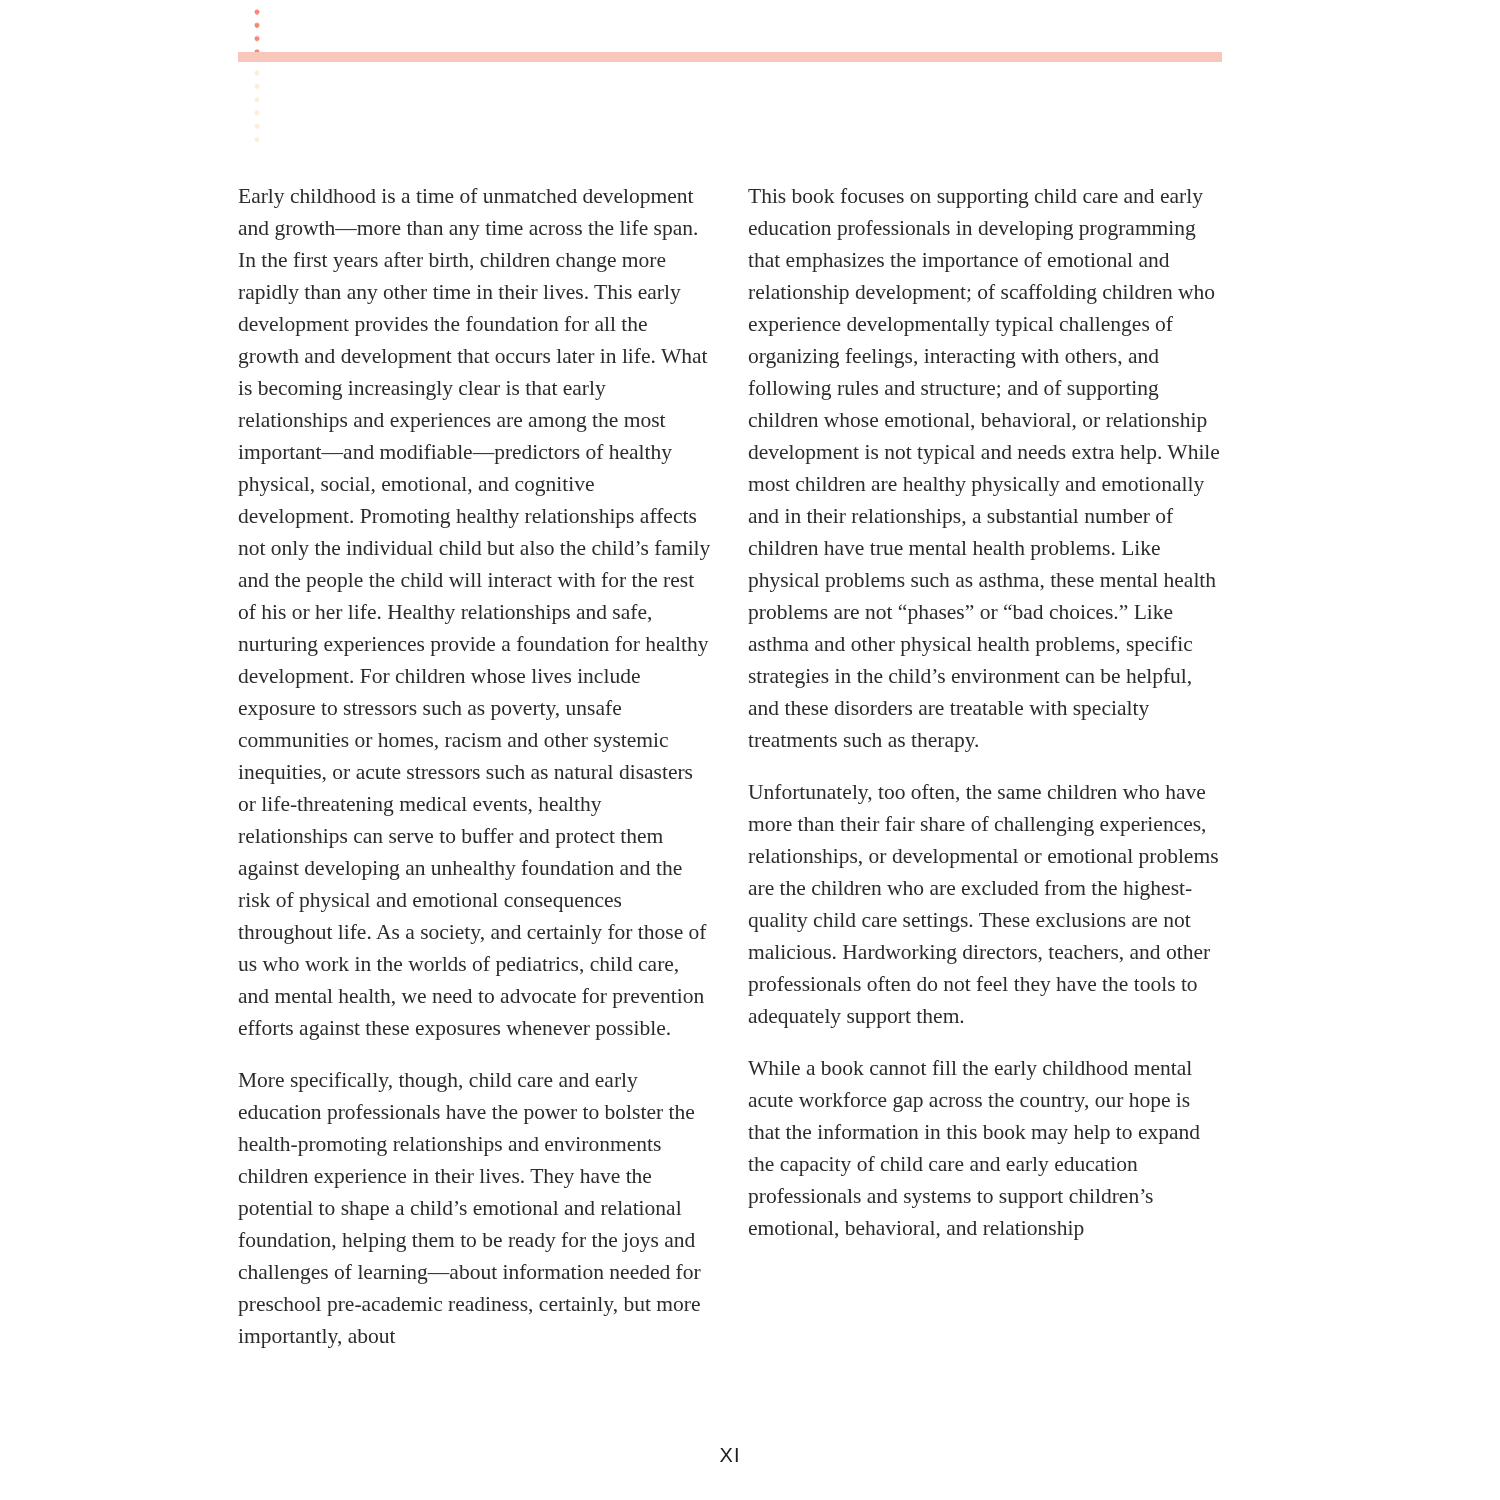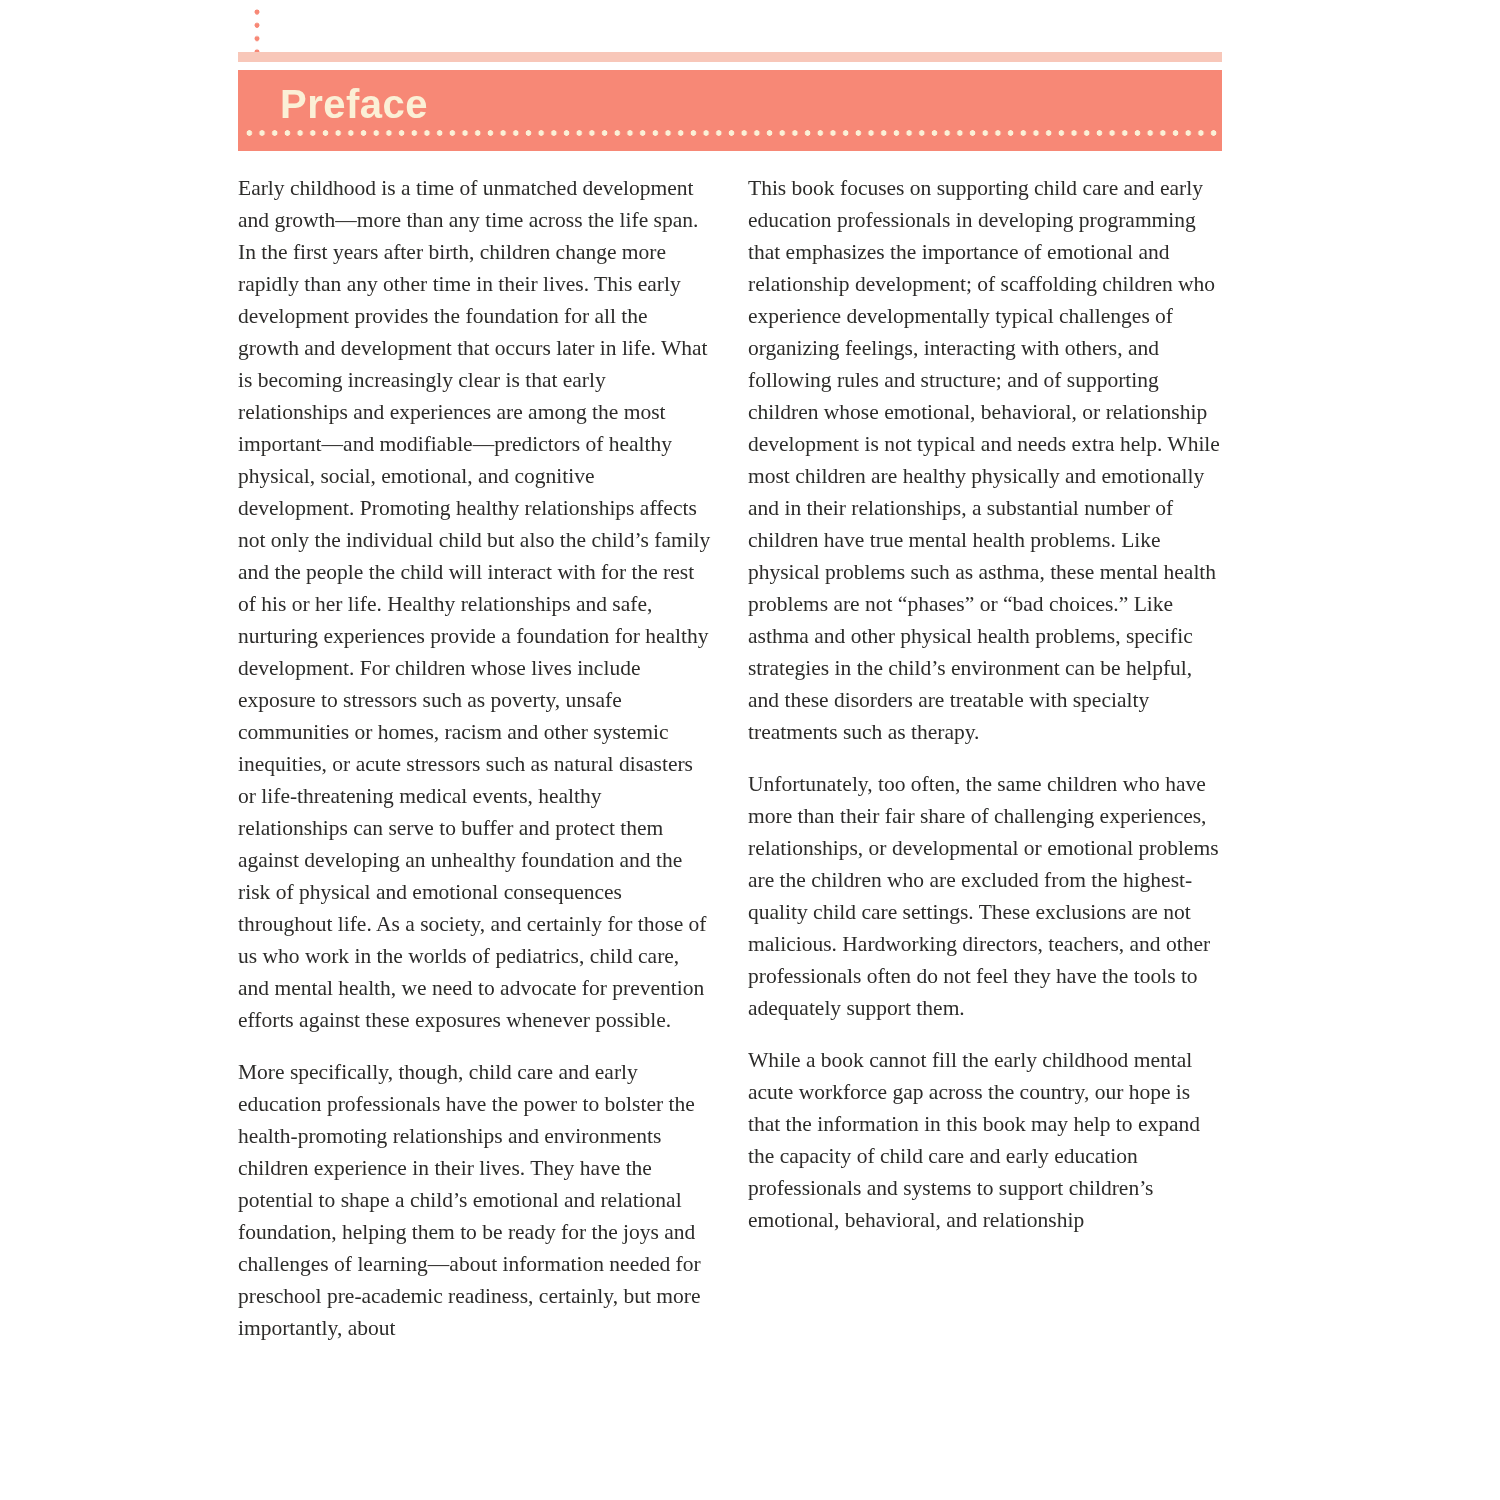--- a/index.html
+++ b/index.html
@@ -77,21 +77,21 @@
   .vdots-banner {
     top: 70px;
     height: 76px;
     background-image: radial-gradient(circle at 3px 3px, var(--cream, #FBF0D6) 2.2px, rgba(0,0,0,0) 2.8px);
   }
 
   
   .columns {
     position: absolute;
     left: 238px;
-    top: 172px;
+    top: 180px;
     width: 984px;
     display: flex;
     gap: 36px;
     font-family: Liberation Serif, serif;
   }
   .col {
     width: 478px;
   }
   .col p {
     margin: 0 0 20px 0;
@@ -118,31 +118,28 @@
 <body>
 
 <div class="page">
 
   <div class="vdots vdots-top"></div>
   <div class="vdots vdots-band"></div>
   <div class="vdots vdots-banner"></div>
 
   <div class="band"></div>
 
-  <div class="banner">
-    <h1 class="banner-title">Preface</h1>
-    <div class="dot-row"></div>
-  </div>
 
   <div class="columns">
     <div class="col">
       <p>Early childhood is a time of unmatched development and growth—more than any time across the life span. In the first years after birth, children change more rapidly than any other time in their lives. This early development provides the foundation for all the growth and development that occurs later in life. What is becoming increasingly clear is that early relationships and experiences are among the most important—and modifiable—predictors of healthy physical, social, emotional, and cognitive development. Promoting healthy relationships affects not only the individual child but also the child’s family and the people the child will interact with for the rest of his or her life. Healthy relationships and safe, nurturing experiences provide a foundation for healthy development. For children whose lives include exposure to stressors such as poverty, unsafe communities or homes, racism and other systemic inequities, or acute stressors such as natural disasters or life-threatening medical events, healthy relationships can serve to buffer and protect them against developing an unhealthy foundation and the risk of physical and emotional consequences throughout life. As a society, and certainly for those of us who work in the worlds of pediatrics, child care, and mental health, we need to advocate for prevention efforts against these exposures whenever possible.</p>
       <p>More specifically, though, child care and early education professionals have the power to bolster the health-promoting relationships and environments children experience in their lives. They have the potential to shape a child’s emotional and relational foundation, helping them to be ready for the joys and challenges of learning—about information needed for preschool pre-academic readiness, certainly, but more importantly, about</p>
     </div>
     <div class="col">
       <p>This book focuses on supporting child care and early education professionals in developing programming that emphasizes the importance of emotional and relationship development; of scaffolding children who experience developmentally typical challenges of organizing feelings, interacting with others, and following rules and structure; and of supporting children whose emotional, behavioral, or relationship development is not typical and needs extra help. While most children are healthy physically and emotionally and in their relationships, a substantial number of children have true mental health problems. Like physical problems such as asthma, these mental health problems are not “phases” or “bad choices.” Like asthma and other physical health problems, specific strategies in the child’s environment can be helpful, and these disorders are treatable with specialty treatments such as therapy.</p>
       <p>Unfortunately, too often, the same children who have more than their fair share of challenging experiences, relationships, or developmental or emotional problems are the children who are excluded from the highest-quality child care settings. These exclusions are not malicious. Hardworking directors, teachers, and other professionals often do not feel they have the tools to adequately support them.</p>
       <p>While a book cannot fill the early childhood mental acute workforce gap across the country, our hope is that the information in this book may help to expand the capacity of child care and early education professionals and systems to support children’s emotional, behavioral, and relationship</p>
     </div>
   </div>
 
+  <div class="page-number">XI</div>
 
 </div>
 
 </body></html>

